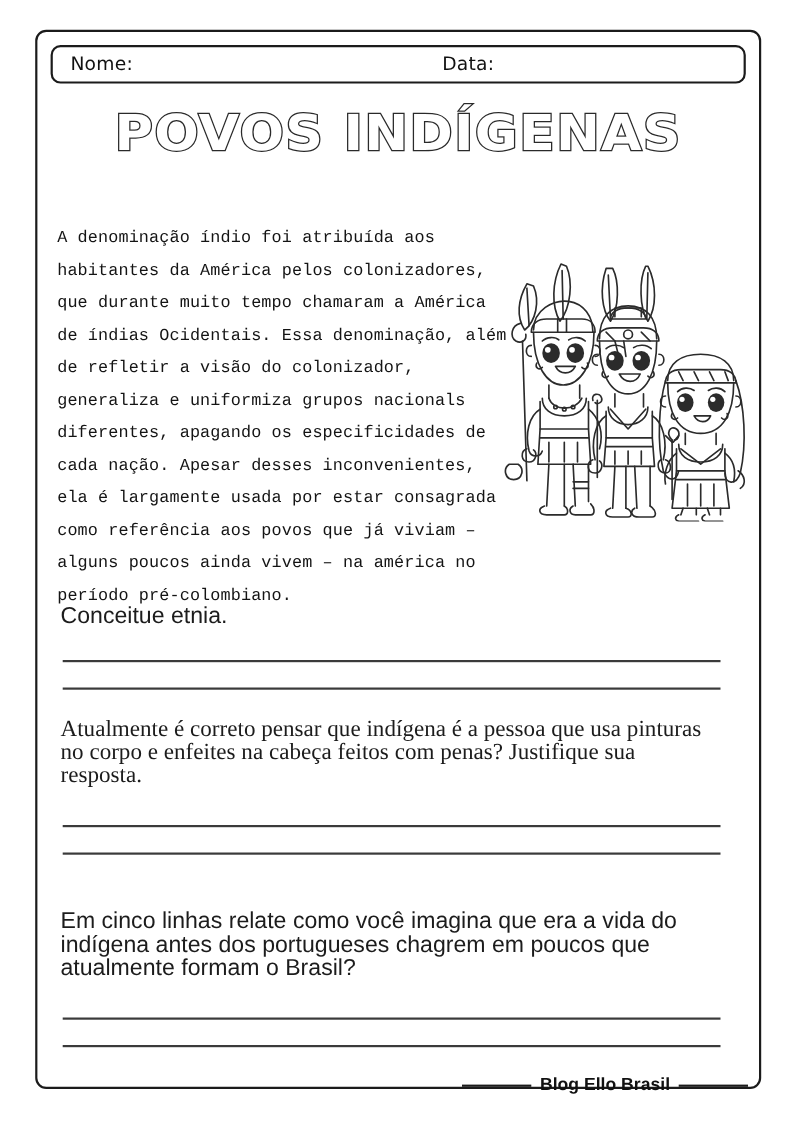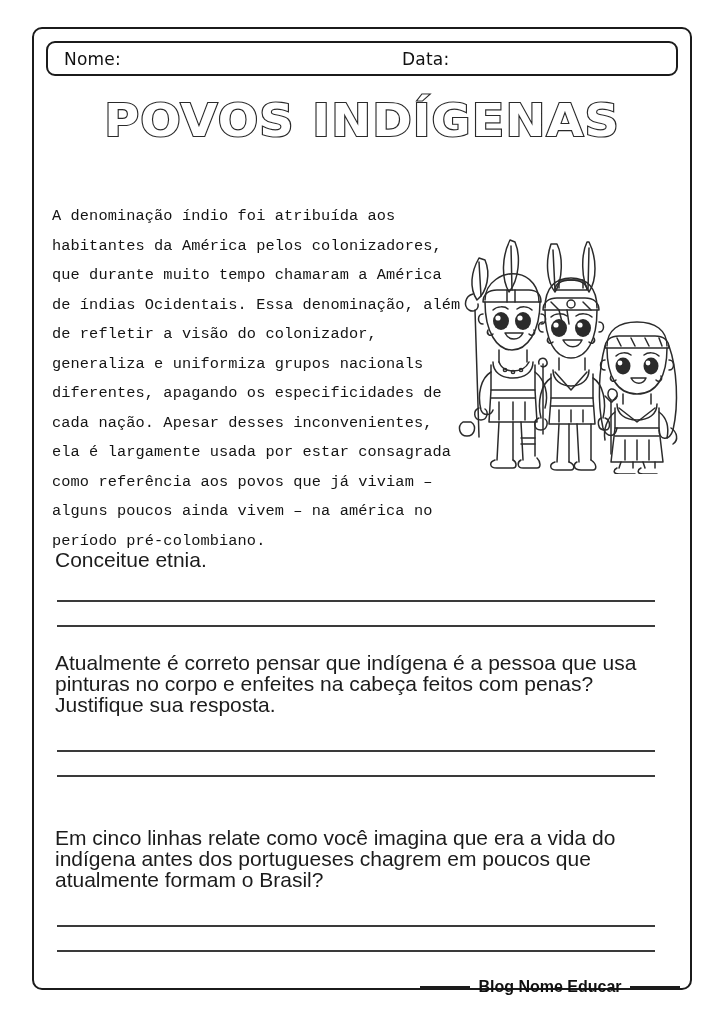--- a/index.html
+++ b/index.html
@@ -83,21 +83,21 @@
   .question{
     position:absolute;
     left:55px;
     width:600px;
     font-family:"Liberation Sans", sans-serif;
     font-size:21px;
     line-height:21px;
     color:#1c1c1c;
   }
   #q1{top:549px;}
-  #q2{top:652px;}
+  #q2{top:652px;font-family:Liberation Serif, serif;}
   #q3{top:827px;}
 
   .ans-line{
     position:absolute;
     left:57px;
     width:598px;
     height:0;
     border-top:2.2px solid #3a3a3a;
   }
 </style>
@@ -279,15 +279,15 @@
 <div class="question" id="q2">Atualmente é correto pensar que indígena é a pessoa que usa pinturas no corpo e enfeites na cabeça feitos com penas? Justifique sua resposta.</div>
 <div class="ans-line" style="top:750px;"></div>
 <div class="ans-line" style="top:775px;"></div>
 
 <div class="question" id="q3">Em cinco linhas relate como você imagina que era a vida do indígena antes dos portugueses chagrem em poucos que atualmente formam o Brasil?</div>
 <div class="ans-line" style="top:925px;"></div>
 <div class="ans-line" style="top:950px;"></div>
 
 <div style="position:absolute;left:420px;top:978px;width:260px;display:flex;align-items:center;gap:8px;">
   <span style="flex:1;height:0;border-top:2.5px solid #1b1b1b;"></span>
-  <span style="font-family:'Liberation Sans',sans-serif;font-size:16px;font-weight:bold;color:#111;white-space:nowrap;">Blog Nome Educar</span>
+  <span style="font-family:'Liberation Sans',sans-serif;font-size:16px;font-weight:bold;color:#111;white-space:nowrap;">Blog Ello Brasil</span>
   <span style="flex:1;height:0;border-top:2.5px solid #1b1b1b;"></span>
 </div>
 
 </body></html>

